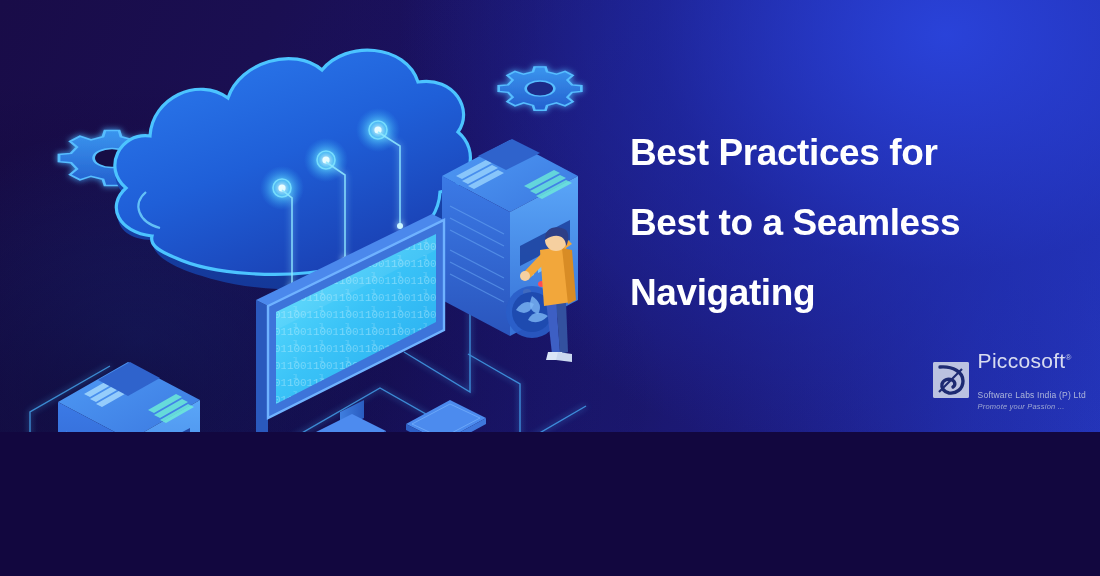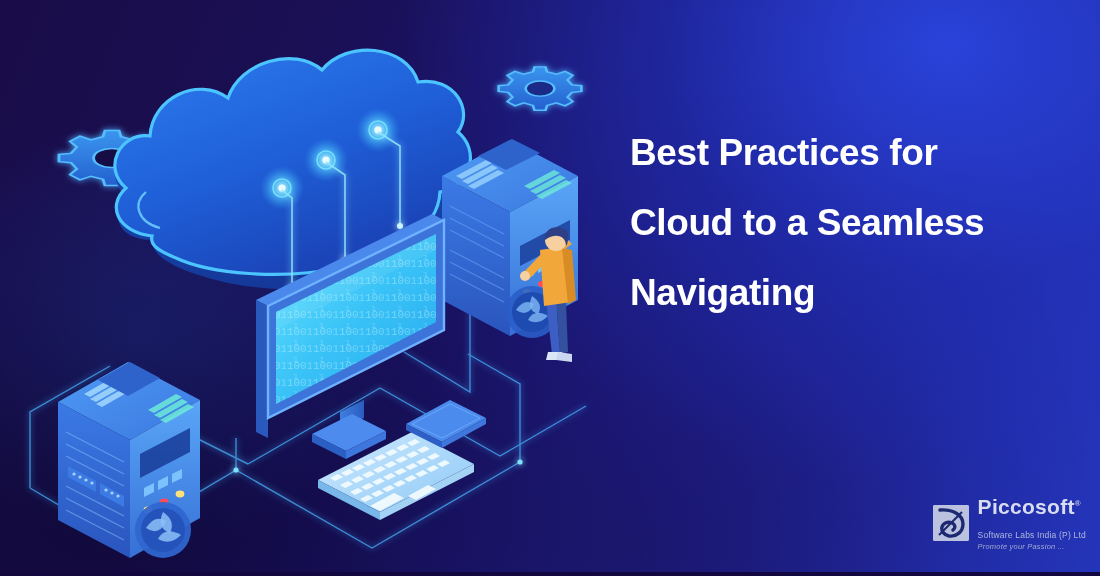--- a/index.html
+++ b/index.html
@@ -3,21 +3,21 @@
 <meta charset="utf-8">
 <title>Cloud Migration Banner</title>
 <style>
   * { margin:0; padding:0; box-sizing:border-box; }
   html, body {
     width:1100px; height:576px; overflow:hidden;
     font-family:"Liberation Sans", sans-serif;
     background:#12073f;
   }
   #banner {
-    position:relative; width:1100px; height:572px; overflow:hidden;
+    position:relative; width:1100px; height:432px; overflow:hidden;
     background:
       radial-gradient(ellipse 760px 620px at 86% 8%, rgba(42,68,220,0.95) 0%, rgba(32,48,180,0.55) 38%, rgba(22,22,110,0.0) 72%),
       radial-gradient(ellipse 560px 520px at 58% 96%, rgba(26,22,104,0.85) 0%, rgba(20,14,78,0.2) 60%, rgba(18,10,66,0) 100%),
       linear-gradient(112deg, #190c48 0%, #1a0f52 22%, #1b1368 42%, #20209a 66%, #2433bc 88%, #2639c4 100%);
   }
   
   .glow-left {
     position:absolute; left:-120px; top:120px; width:520px; height:440px;
     background:radial-gradient(ellipse at center, rgba(30,100,230,0.22) 0%, rgba(30,100,230,0) 70%);
     pointer-events:none;
@@ -53,28 +53,28 @@
   #logo .mark {
     width:36px; height:36px; flex:0 0 36px;
     background:#c9cfe6; position:relative; border-radius:2px;
     overflow:hidden;
   }
   #logo .mark .swirl {
     position:absolute; inset:0;
   }
   #logo .txt { line-height:1; }
   #logo .brand {
-    font-size:21px; font-weight:700; color:#e8ebf6; letter-spacing:0.3px;
+    font-size:21px; font-weight:400; color:#e8ebf6; letter-spacing:0.3px;
     position:relative; display:inline-block;
   }
   #logo .brand .tm {
     font-size:8px; vertical-align:super; color:#cfd6ea;
   }
   #logo .sub {
-    font-size:8.5px; color:#b9c1de; letter-spacing:0.2px; margin-top:14px;
+    font-size:8.5px; color:#b9c1de; letter-spacing:0.2px; margin-top:20px;
   }
   #logo .tag {
     font-size:7.5px; color:#aab3d6; font-style:italic;
     text-align:left; margin-top:3px; letter-spacing:0.2px;
   }
 
   
   #illus { position:absolute; left:0; top:0; width:620px; height:576px; z-index:20; }
   #illus svg { display:block; }
 
@@ -438,21 +438,21 @@
         <path d="M412 424 L450 404 L480 418 L442 438 Z" fill="none" stroke="#7fb9ff" stroke-width="1" opacity="0.6"></path>
       </g>
 
     </svg>
   </div>
 
   <div class="corner-dark"></div>
 
   <div id="headline">
     <span class="line">Best Practices for</span>
-    <span class="line">Cloud to a Seamless</span>
+    <span class="line">Best to a Seamless</span>
     <span class="line">Navigating</span>
   </div>
 
   <div id="logo">
     <div class="mark">
       <svg class="swirl" viewBox="0 0 36 36" xmlns="http://www.w3.org/2000/svg">
         <rect x="0" y="0" width="36" height="36" fill="#c9cfe6"></rect>
         <path d="M7 5 C20 4 30 10 30 19 C30 27 23 32 16 31 C11 30 8 26 9 22 C10 18 15 16 19 18 C22 19 23 23 20 25" fill="none" stroke="#1d2a6e" stroke-width="3.4" stroke-linecap="round"></path>
         <path d="M6 30 L29 7" stroke="#1d2a6e" stroke-width="2.2"></path>
       </svg>

